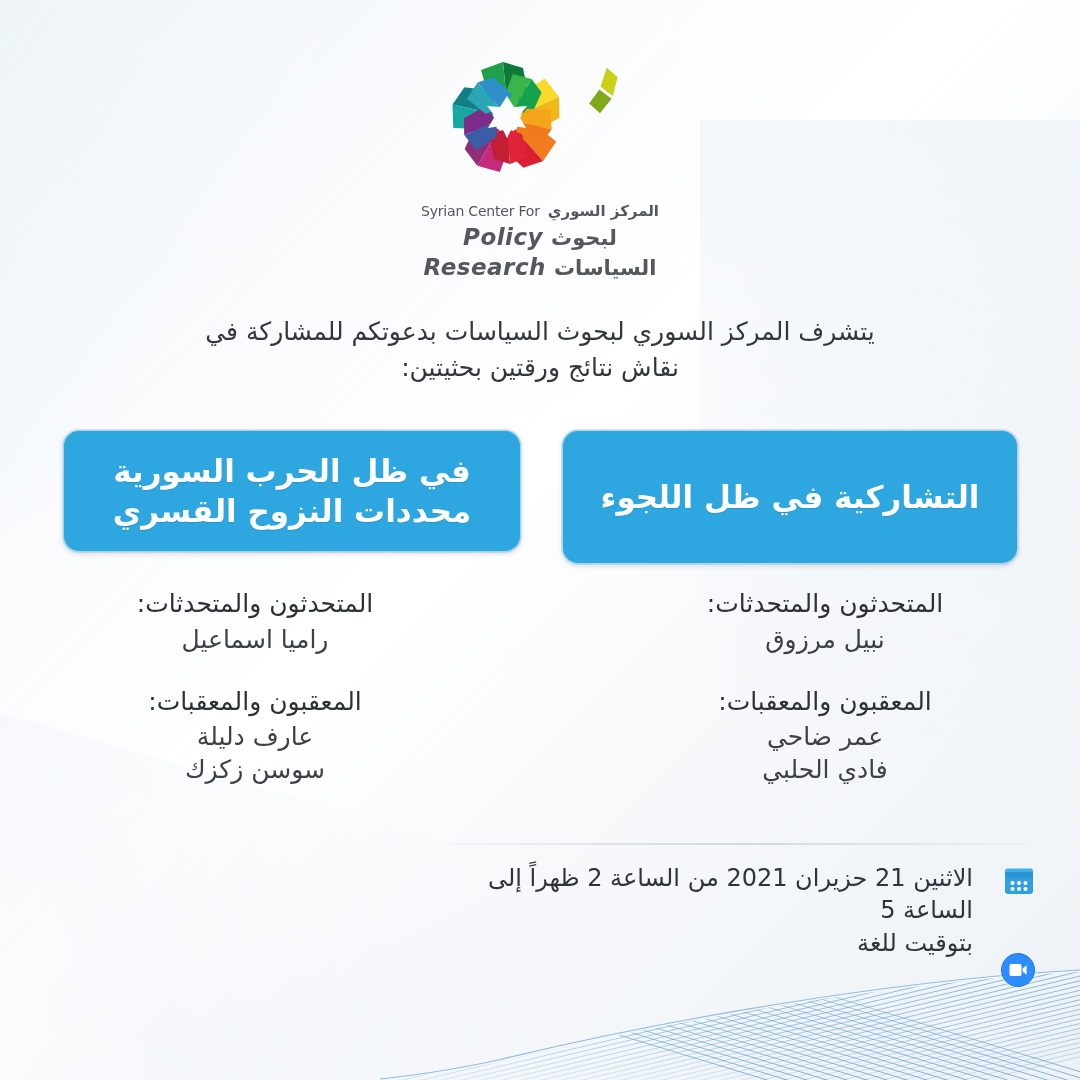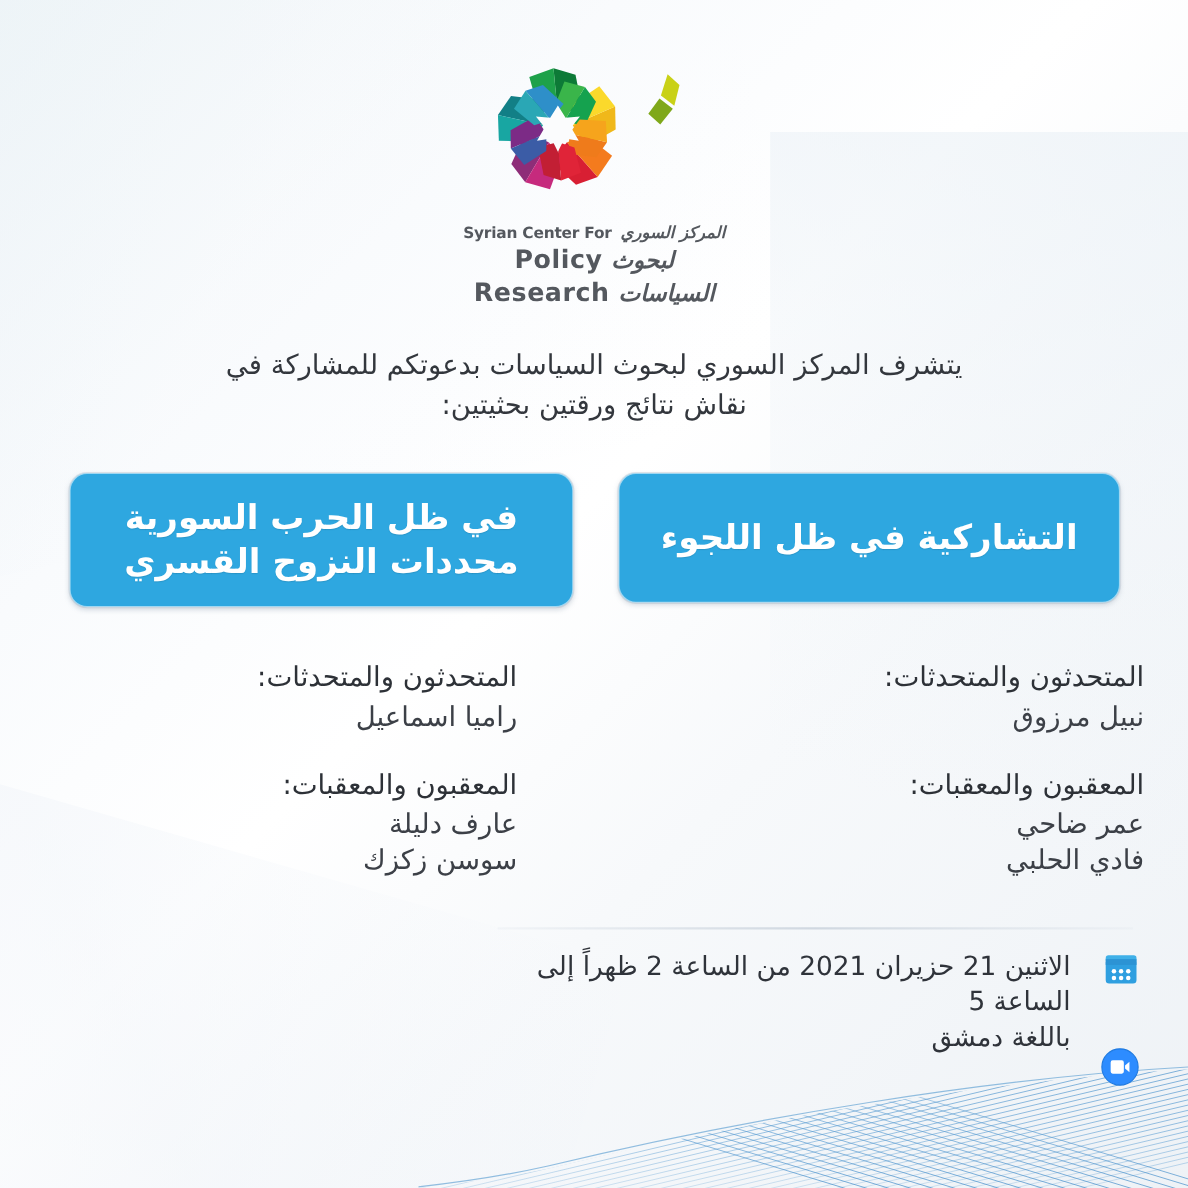--- a/index.html
+++ b/index.html
@@ -49,25 +49,25 @@
     display:flex; flex-direction:column; align-items:center;
   }
   .logo-mark { width:210px; height:140px; }
   .logo-text {
     margin-top:12px;
     display:flex; flex-direction:column; align-items:center;
     color:#4b4f54;
     line-height:1.0;
   }
   .lt-row { display:flex; align-items:baseline; gap:8px; white-space:nowrap; }
-  .lt-row .ar { font-size:15px; font-weight:700; letter-spacing:0px; color:#54585e;font-style:italic; }
-  .lt-row .en { font-size:14px; font-weight:700; letter-spacing:-.2px; color:#54585e; }
+  .lt-row .ar { font-size:15px; font-weight:700; letter-spacing:0px; color:#54585e; }
+  .lt-row .en { font-size:14px; font-weight:400; letter-spacing:-.2px; color:#54585e; }
   .lt-row.big { margin-top:7px; }
   .lt-row.big .ar { font-size:21px; font-weight:700; }
-  .lt-row.big .en { font-size:23px; font-weight:700; letter-spacing:.5px; }
+  .lt-row.big .en { font-size:23px; font-weight:700; letter-spacing:.5px;font-style:italic; }
 
   
   .intro {
     position:absolute; left:120px; right:120px; top:314px;
     text-align:center; direction:rtl;
     font-size:25px; line-height:1.42; color:#33373d; font-weight:400;
   }
 
   
   .cards { position:absolute; left:0; right:0; top:430px; }
@@ -75,26 +75,26 @@
     position:absolute; top:0;
     background:#2ea7e0;
     border-radius:16px;
     border:1px solid rgba(255,255,255,.55);
     box-shadow:0 2px 5px rgba(120,140,160,.30), 0 0 0 1px rgba(205,214,222,.55);
     display:flex; align-items:center; justify-content:center;
     text-align:center; direction:rtl;
     color:#ffffff; font-weight:700;
   }
   .card .txt { font-size:31px; line-height:1.30; padding:0 26px; text-shadow:0 1px 1px rgba(0,0,0,.10); }
-  #card-right { right:62px; width:456px; height:118px; }
+  #card-right { right:62px; width:456px; height:134px; }
   #card-left  { left:63px;  width:458px; height:122px; }
 
   
   .people { position:absolute; top:588px; left:0; right:0; height:210px; }
-  .col { position:absolute; top:12px; width:430px; direction:rtl; }
+  .col { position:absolute; top:0; width:430px; text-align:center; direction:rtl; }
   #col-right { right:40px; }
   #col-left  { left:40px; }
   .grp { margin-bottom:30px; }
   .grp .hdr { font-size:25px; color:#2d3137; line-height:1.30; margin-bottom:2px; }
   .grp .nm  { font-size:25px; color:#3c4047; line-height:1.32; }
 
   
   .divider {
     position:absolute; left:452px; width:578px; top:843px; height:2px;
     background:linear-gradient(90deg, rgba(222,228,235,.25), rgba(206,214,223,.95), rgba(222,228,235,.25));
@@ -334,21 +334,21 @@
             <circle cx="17" cy="19" r="2.05"></circle>
             <circle cx="23.5" cy="19" r="2.05"></circle>
           <circle cx="10.5" cy="25" r="2.05"></circle>
             <circle cx="17" cy="25" r="2.05"></circle>
             <circle cx="23.5" cy="25" r="2.05"></circle>
         </g>
       </svg>
     </span>
     <span class="body">
       <div>الاثنين 21 حزيران 2021 من الساعة 2 ظهراً إلى الساعة 5</div>
-      <div>باللغة دمشق</div>
+      <div>بتوقيت للغة</div>
     </span>
   </div>
 
   <div class="info-row" id="row-zoom">
     <span class="ico">
       <svg class="zoom-ico" viewBox="0 0 36 36" xmlns="http://www.w3.org/2000/svg" aria-hidden="true">
         <circle cx="18" cy="18" r="16.5" fill="#2d8cff"></circle>
         <circle cx="18" cy="18" r="16.5" fill="none" stroke="#1f7ae0" stroke-width="1"></circle>
         <path d="M9.5,13.8 a1.9,1.9 0 0 1 1.9,-1.9 h8.2 a1.9,1.9 0 0 1 1.9,1.9 v8.4 a1.9,1.9 0 0 1 -1.9,1.9 h-8.2 a1.9,1.9 0 0 1 -1.9,-1.9 Z" fill="#ffffff"></path>
         <path d="M22.6,16.6 L26.6,13.2 v9.6 L22.6,19.4 Z" fill="#ffffff"></path>

